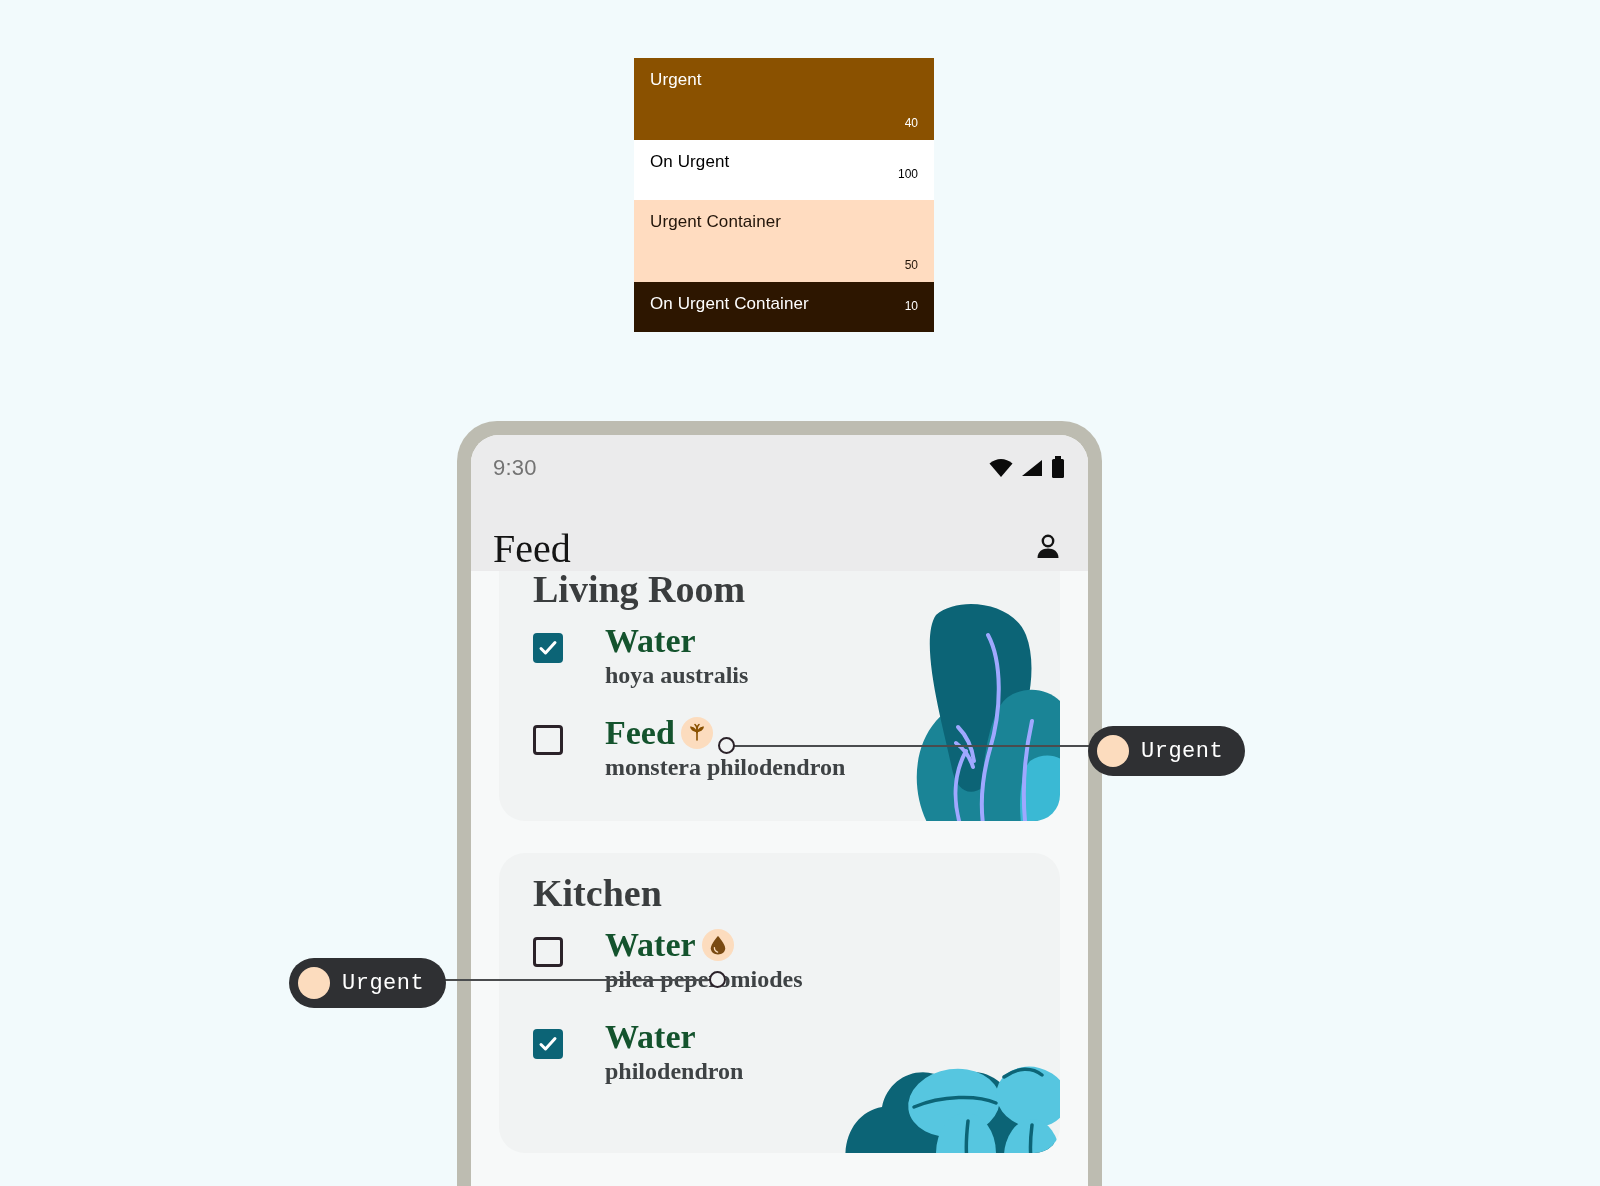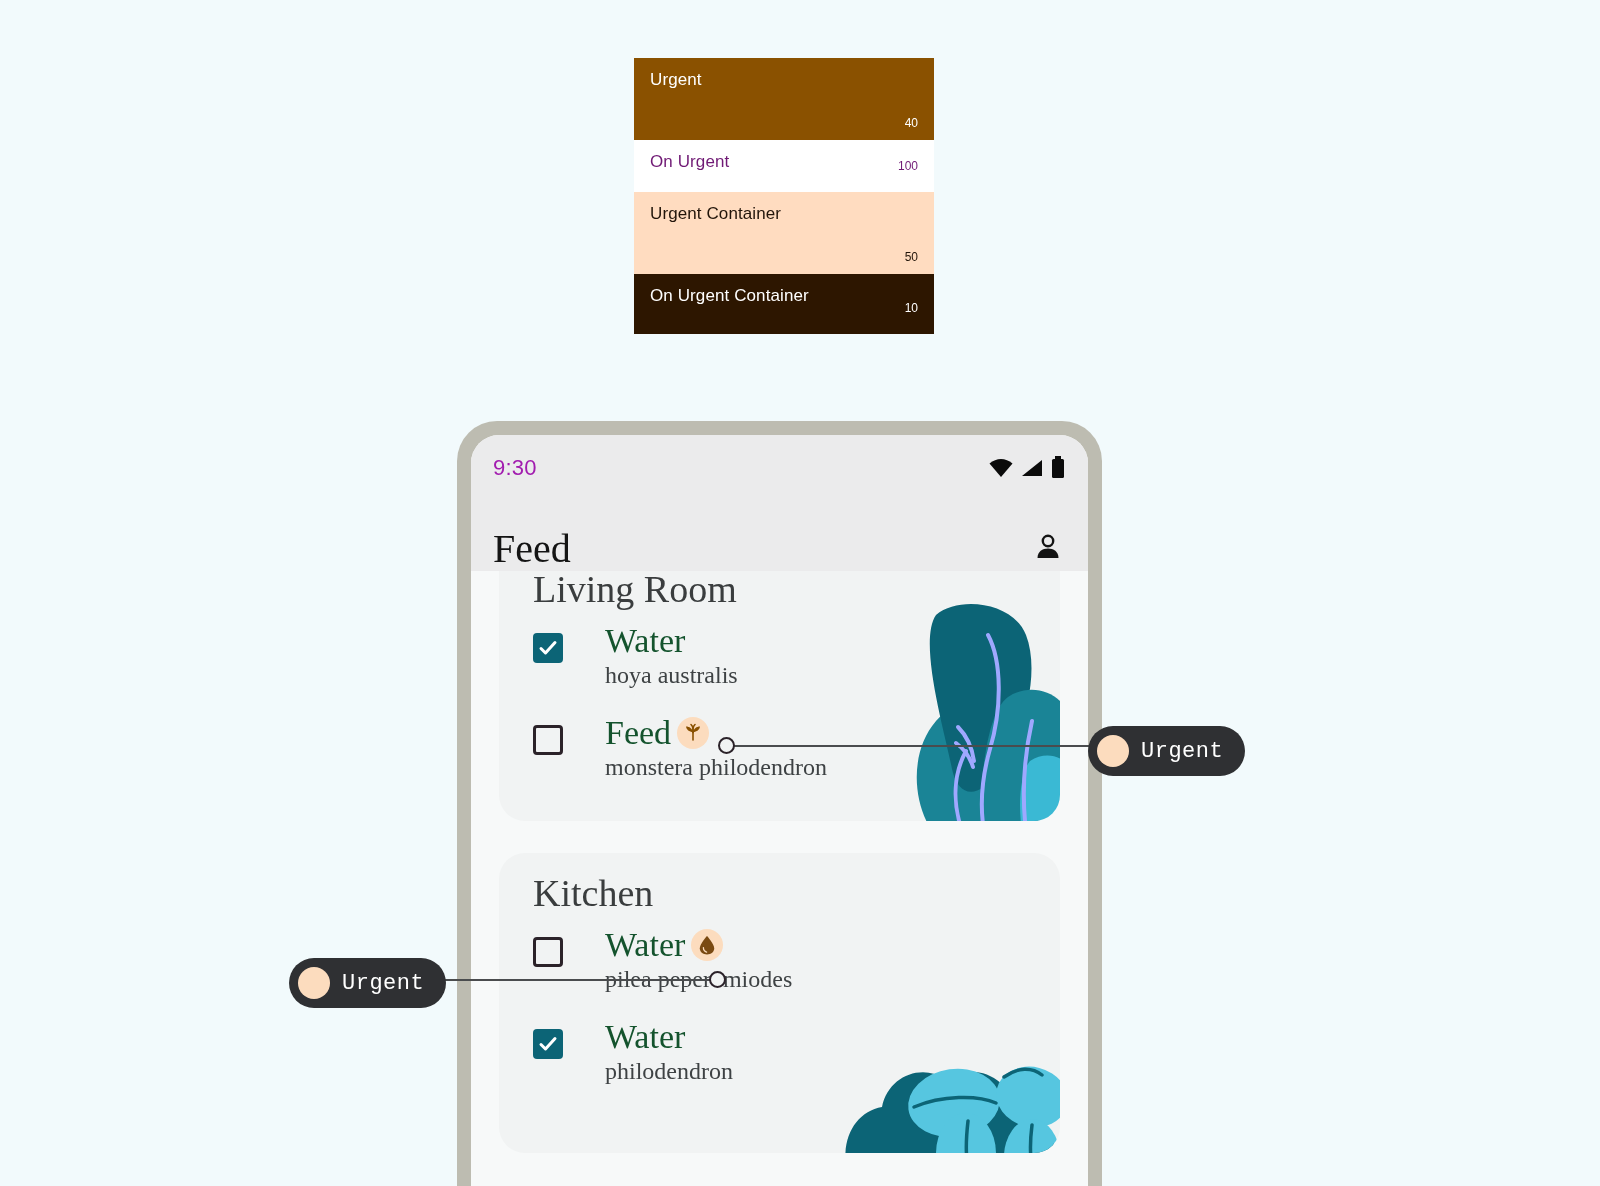--- a/index.html
+++ b/index.html
@@ -30,24 +30,24 @@
     font-size: 17px;
     letter-spacing: .1px;
   }
   .swatch .sw-val {
     position: absolute;
     right: 16px;
     bottom: 10px;
     font-size: 12px;
   }
   .swatch.s0 { height: 82px; background: #8A5100; color: #FFFFFF; }
-  .swatch.s1 { height: 52px; background: #FFFFFF; color: #701a75; }
+  .swatch.s1 { height: 60px; background: #FFFFFF; color: #000000; }
   .swatch.s1 .sw-val { bottom: 19px; }
   .swatch.s2 { height: 82px; background: #FFDCC0; color: #22150A; }
-  .swatch.s3 { height: 60px; background: #2D1600; color: #FFFFFF; }
+  .swatch.s3 { height: 50px; background: #2D1600; color: #FFFFFF; }
   .swatch.s3 .sw-val { bottom: 19px; margin-top: 20px; }
 
   
   .phone-frame {
     position: absolute;
     left: 457px;
     top: 421px;
     width: 645px;
     height: 800px;
     background: #BDBCB1;
@@ -67,21 +67,21 @@
     height: 66px;
     background: #EBEBEC;
     display: flex;
     align-items: center;
     justify-content: space-between;
     padding: 0 22px 0 22px;
   }
   .status-time {
     font-family: "Liberation Sans", sans-serif;
     font-size: 22px;
-    color: #a21caf;
+    color: #737373;
     letter-spacing: .2px;
   }
   .status-icons { display: flex; align-items: center; gap: 6px; }
 
   .app-bar {
     height: 96px;
     background: #EBEBEC;
     display: flex;
     align-items: center;
     justify-content: space-between;
@@ -95,20 +95,21 @@
   }
 
   .content { padding: 0 28px; background: #F7F9F9; }
 
   .room-card {
     position: relative;
     background: #F1F3F3;
     border-radius: 26px;
     overflow: hidden;
     margin-bottom: 32px;
+    font-weight: bold;
   }
   .room-card.living { margin-top: -26px; border-radius: 0 0 26px 26px; height: 250px; }
   .room-card.kitchen { height: 300px; }
 
   .room-title {
     font-family: "Liberation Serif", serif;
     font-size: 38px;
     color: #3A3D3E;
     padding: 18px 0 10px 34px;
     position: relative;

